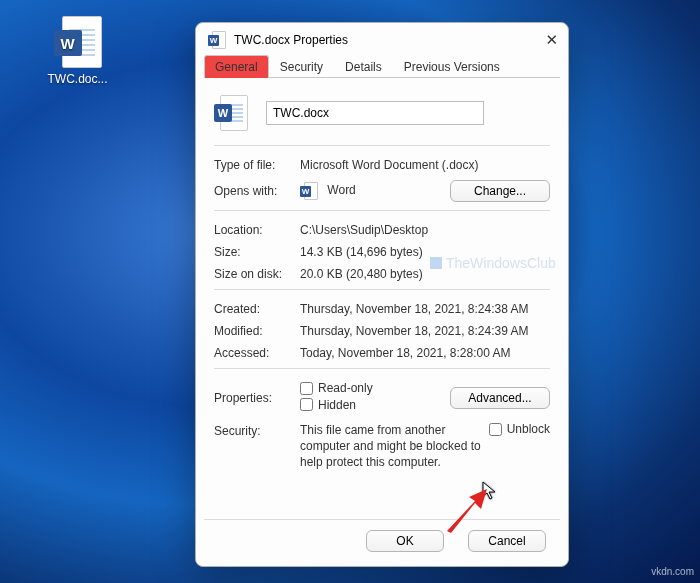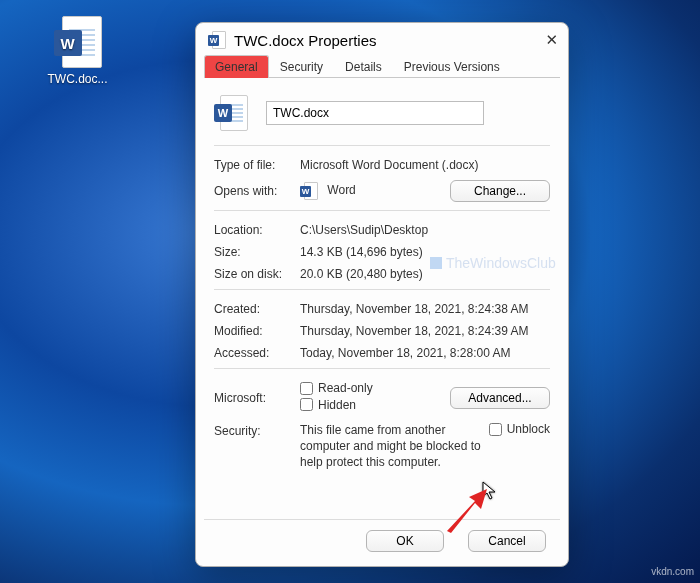--- a/index.html
+++ b/index.html
@@ -20,21 +20,21 @@
 .word-icon-lg .p::before{content:"";position:absolute;top:8px;left:4px;right:4px;height:2px;background:#bfd5ec;box-shadow:0 4px 0 #bfd5ec,0 8px 0 #bfd5ec,0 12px 0 #bfd5ec,0 16px 0 #bfd5ec}
 .word-icon-lg .b{position:absolute;left:0;top:9px;width:18px;height:18px;background:#2b579a;border-radius:2px;color:#fff;font-size:11px;font-weight:bold;line-height:18px;text-align:center}
 
 .dialog {
   position: absolute; top: 22px; left: 195px; width: 374px; height: 545px;
   background: #fdfdfd; border: 1px solid #b0b0b0; border-radius: 8px;
   box-shadow: 0 10px 40px rgba(0,0,0,.35); display:flex; flex-direction:column;
 }
 .titlebar { display:flex; align-items:center; padding:8px 10px 6px 12px; }
 .titlebar .ticon{margin-right:8px}
-.titlebar .ttext{font-size:15px;flex:1}
+.titlebar .ttext{font-size:12px;flex:1}
 .titlebar .close{width:30px;text-align:right;font-size:15px;color:#333;cursor:default}
 .tabs{display:flex;padding:0 8px}
 .tab{font-size:12px;padding:4px 10px;border:1px solid transparent;border-bottom:none;cursor:default;color:#333}
 .tab.active{background:#ef4444;border-color:#c8c8c8;border-radius:3px 3px 0 0;position:relative;z-index:2}
 .tabline{height:1px;background:#c8c8c8;margin:0 8px;position:relative;top:-1px;z-index:1}
 .content{padding:12px 18px 6px;font-size:12px;color:#333;flex:1;position:relative}
 .row{display:flex;align-items:center;margin-bottom:8px}
 .row .lbl{width:86px;font-size:12px}
 .row .val{font-size:12px;flex:1}
 .filename-row{display:flex;align-items:center;margin:4px 0 14px}
@@ -134,21 +134,21 @@
         <span class="lbl">Modified:</span>
         <span class="val">Thursday, November 18, 2021, 8:24:39 AM</span>
       </div>
     <div class="row">
         <span class="lbl">Accessed:</span>
         <span class="val">Today, November 18, 2021, 8:28:00 AM</span>
       </div>
     <div class="sep"></div>
 
     <div class="row">
-      <span class="lbl">Microsoft:</span>
+      <span class="lbl">Properties:</span>
       <span class="val">
         <label class="chk">
             <input type="checkbox" style="">
             <span>Read-only</span>
           </label>
         <label class="chk">
             <input type="checkbox" style="">
             <span>Hidden</span>
           </label>
       </span>

